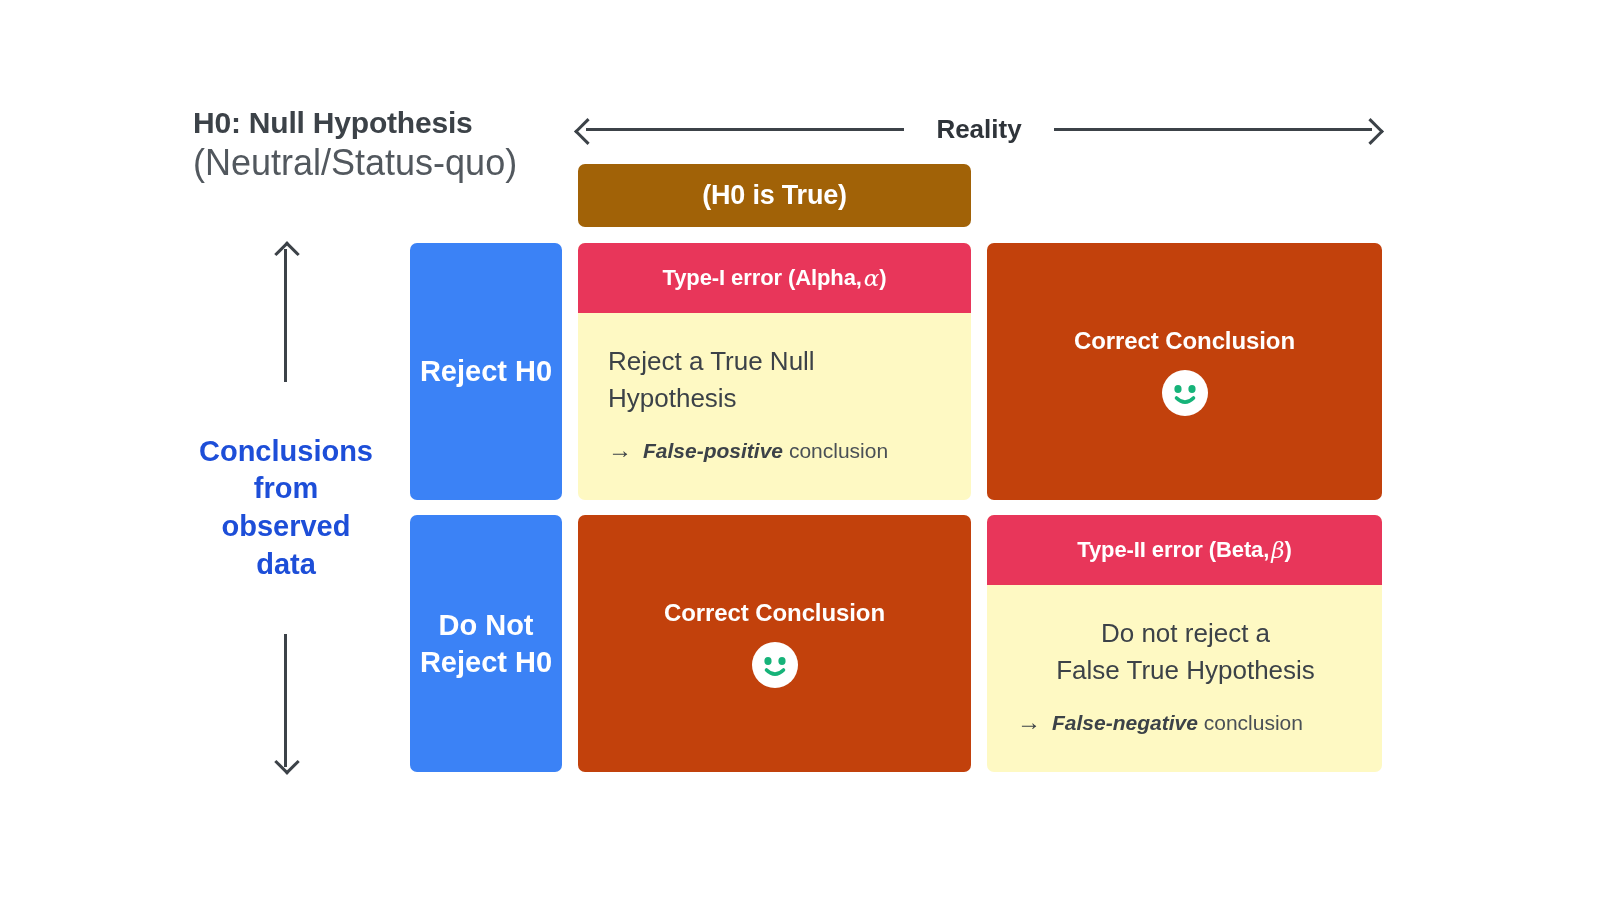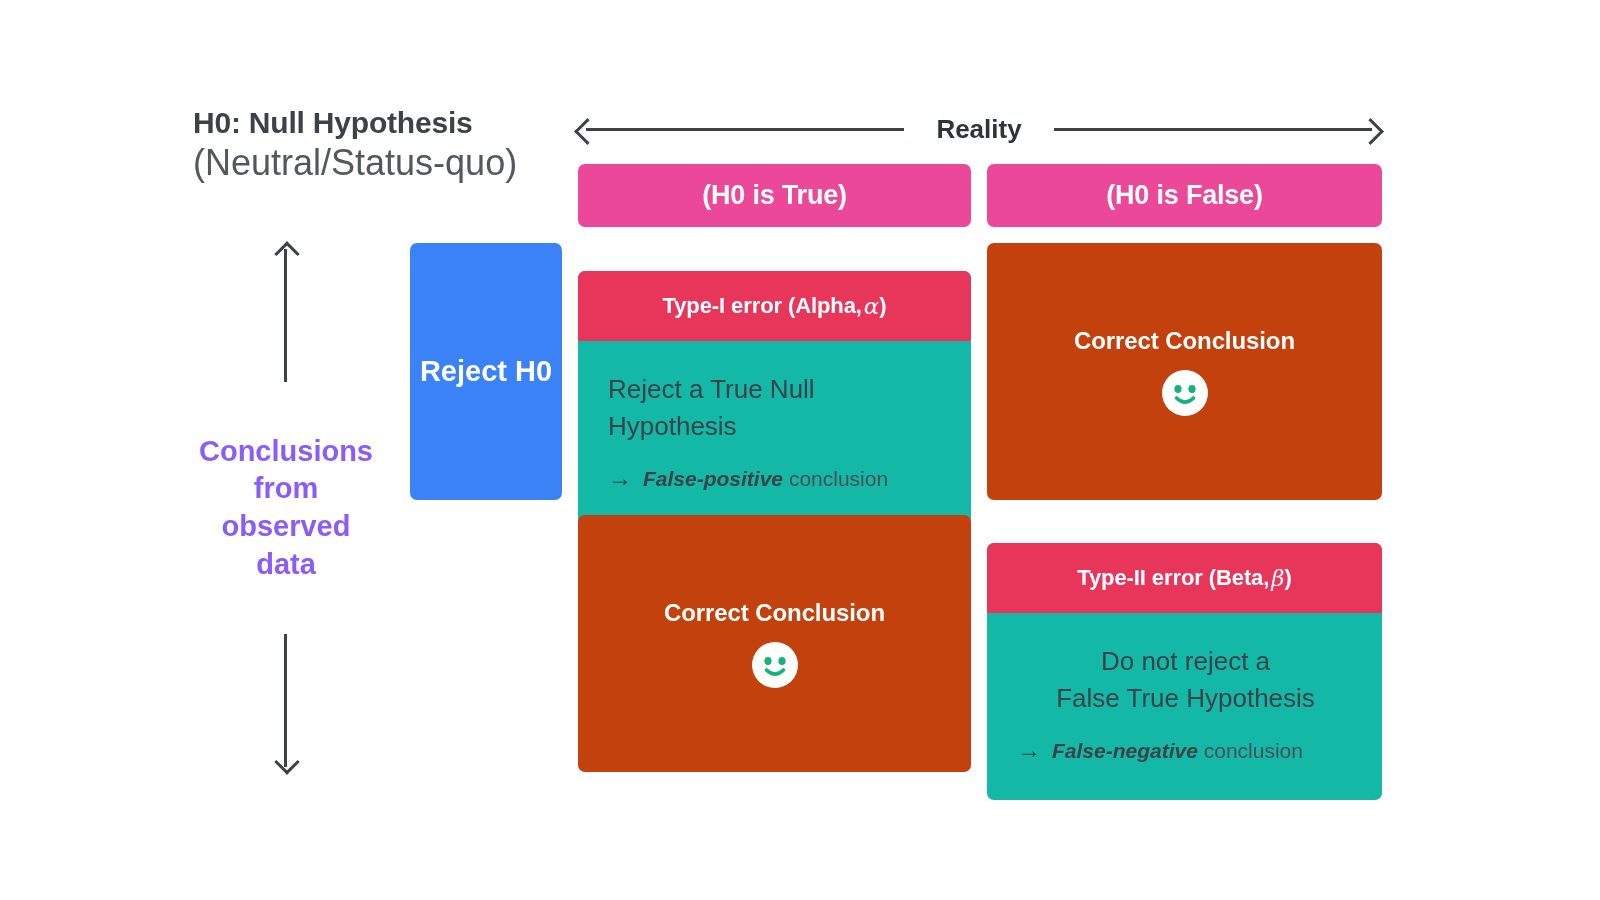--- a/index.html
+++ b/index.html
@@ -93,21 +93,21 @@
     right: 2px;
     transform: rotate(45deg);
     transform-origin: center;
   }
 
   
   .col-head {
     position: absolute;
     top: 164px;
     height: 63px;
-    background: #ec4899;
+    background: #a16207;
     border-radius: 7px;
     display: flex;
     align-items: center;
     justify-content: center;
     color: #ffffff;
     font-size: 27px;
     font-weight: bold;
     letter-spacing: -0.2px;
   }
   .col-head.c1 { left: 578px; width: 393px; }
@@ -175,38 +175,38 @@
     transform: rotate(135deg);
   }
   .v-axis-label {
     flex: 1 1 auto;
     display: flex;
     align-items: center;
     justify-content: center;
     text-align: center;
     font-size: 29px;
     font-weight: bold;
-    color: #8b5cf6;
+    color: #1d4ed8;
     line-height: 1.3;
     white-space: pre-line;
   }
 
   
   .cell {
     position: absolute;
     border-radius: 7px;
     overflow: hidden;
   }
   .cell.col1 { left: 578px; width: 393px; }
   .cell.col2 { left: 987px; width: 395px; }
   .cell.row1 { top: 243px; height: 257px; }
   .cell.row2 { top: 515px; height: 257px; text-align: center; }
 
   
-  .cell.error { background: #14b8a6; margin-top: 28px; }
+  .cell.error { background: #fef9c3; }
   .err-head {
     height: 70px;
     background: #e8365a;
     display: flex;
     align-items: center;
     justify-content: center;
     color: #ffffff;
     font-size: 22px;
     font-weight: bold;
     letter-spacing: -0.1px;
@@ -288,38 +288,40 @@
       <div class="head"></div>
     </div>
     <div class="reality-label">Reality</div>
     <div class="axis-arrow right">
       <div class="bar"></div>
       <div class="head"></div>
     </div>
   </div>
 
   <div class="col-head c1">(H0 is True)</div>
-  <div class="col-head c2">(H0 is False)</div>
 
   <div class="v-axis">
     <div class="v-arrow up">
       <div class="bar"></div>
       <div class="head"></div>
     </div>
     <div class="v-axis-label">Conclusions
 from
 observed
 data</div>
     <div class="v-arrow down">
       <div class="bar"></div>
       <div class="head"></div>
     </div>
   </div>
 
   <div class="row-head r1">Reject
+H0</div>
+  <div class="row-head r2">Do Not
+Reject
 H0</div>
 
   <div class="cell error col1 row1">
     <div class="err-head">
       <span>Type-I error (Alpha,</span>
       <span class="greek">α</span>
       <span>)</span>
     </div>
     <div class="err-body">
       <div class="err-line1">Reject a True Null

